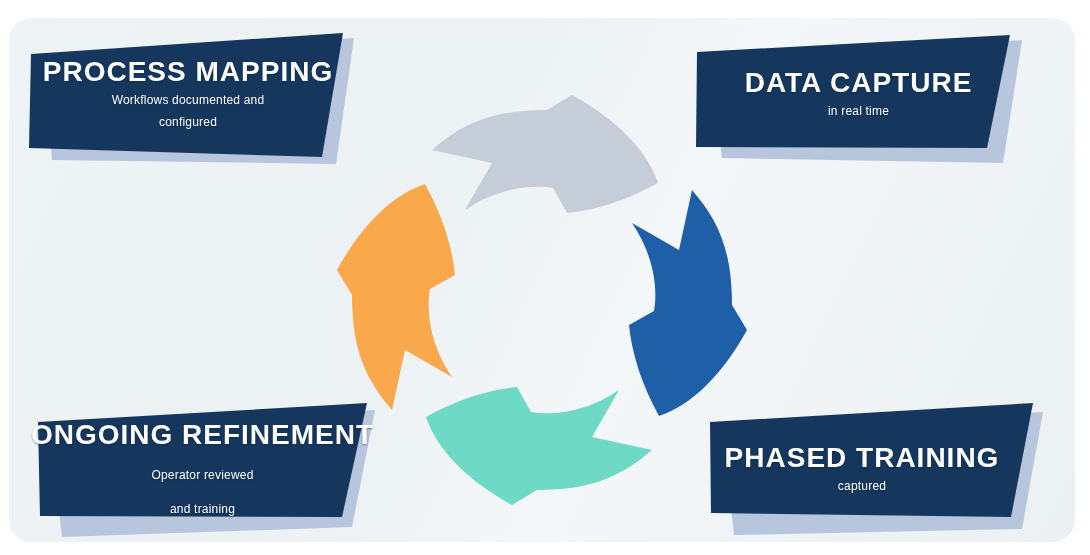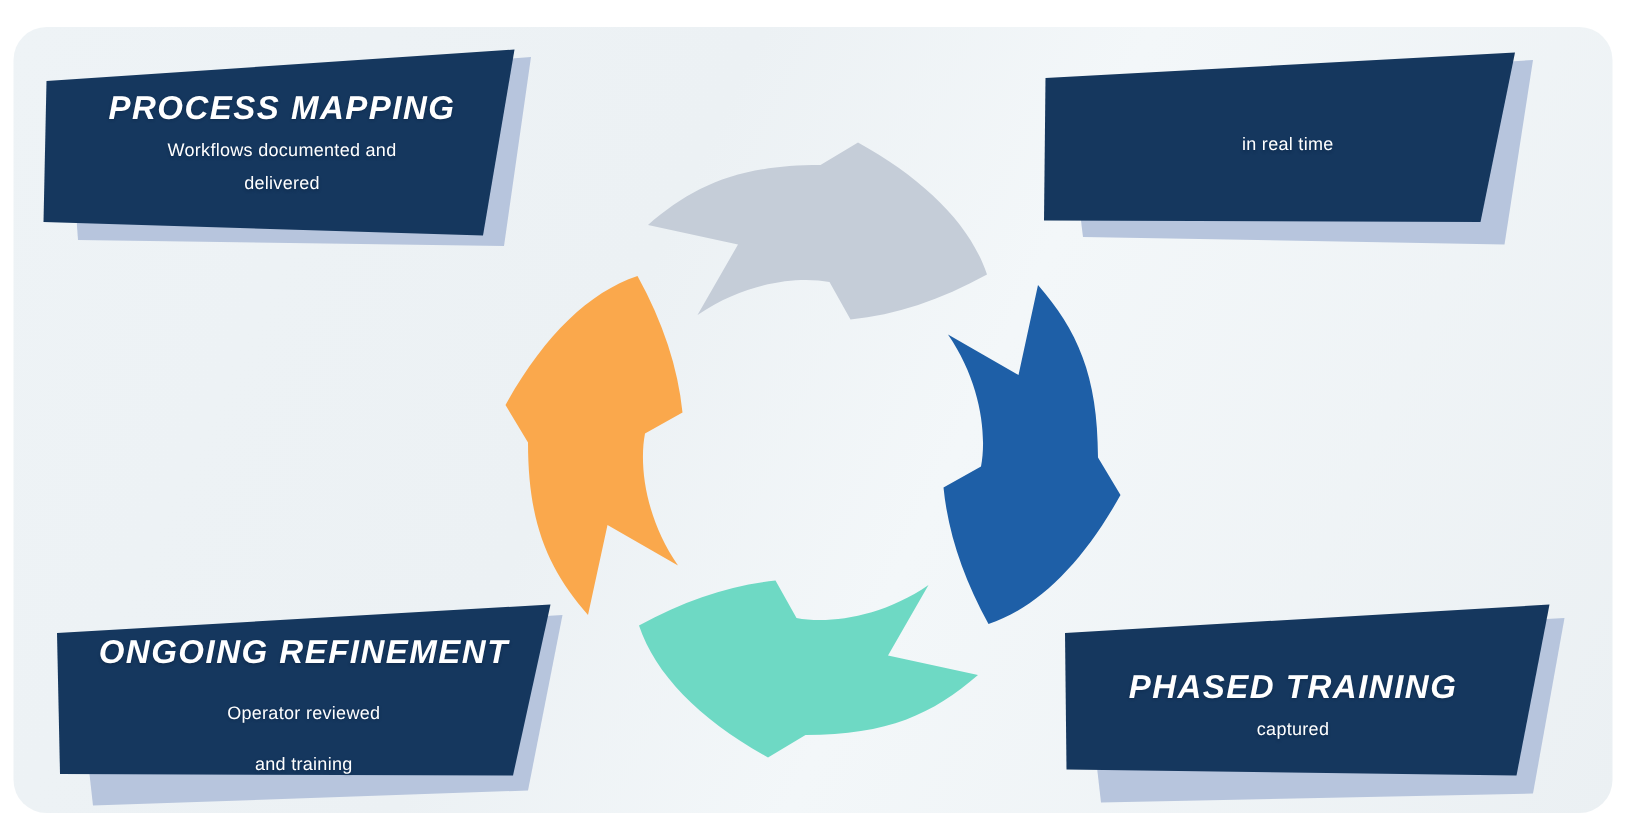--- a/index.html
+++ b/index.html
@@ -40,27 +40,26 @@
     display: flex;
     flex-direction: column;
     align-items: center;
     justify-content: center;
     text-align: center;
     color: #ffffff;
     text-shadow: 0 1px 2px rgba(12,34,63,0.45);
     pointer-events: none;
   }
   .card-title {
-    font-size: 22px;
+    font-size: 28px;
     font-weight: 700;
     letter-spacing: 1px;
     line-height: 27px;
     margin-bottom: 4px;
     white-space: nowrap;
-    font-style: italic;
   }
   .card-sub {
     font-size: 12px;
     font-weight: 400;
     letter-spacing: 0.2px;
     line-height: 22px;
     white-space: nowrap;
   }
   .card1 { left: 28px;  top: 28px;  width: 340px; height: 145px; }
   .card2 { left: 690px; top: 28px;  width: 345px; height: 145px; }
@@ -97,30 +96,31 @@
   </svg>
 
   <div class="card card1">
     <svg class="card-bg" viewBox="0 0 340 145">
       <polygon points="17,34 326,10 308,136 24,132" fill="#b7c5dd"></polygon>
       <polygon points="3,26 315,5 294,129 1,120" fill="#15375e"></polygon>
     </svg>
     <div class="card-text">
       <div class="card-title">PROCESS MAPPING</div>
       <div class="card-sub">Workflows documented and</div>
-      <div class="card-sub">delivered</div>
+      <div class="card-sub">configured</div>
     </div>
   </div>
 
   <div class="card card2">
     <svg class="card-bg" viewBox="0 0 345 145">
       <polygon points="20,32 332,12 313,135 32,130" fill="#b7c5dd"></polygon>
       <polygon points="7,24 320,7 297,120 6,119" fill="#15375e"></polygon>
     </svg>
     <div class="card-text">
+      <div class="card-title">DATA CAPTURE</div>
       <div class="card-sub">in real time</div>
     </div>
   </div>
 
   <div class="card card3">
     <svg class="card-bg" viewBox="0 0 345 150">
       <polygon points="22,35 347,15 324,132 34,142" fill="#b7c5dd"></polygon>
       <polygon points="10,27 339,8 314,122 12,121" fill="#15375e"></polygon>
     </svg>
     <div class="card-text">

